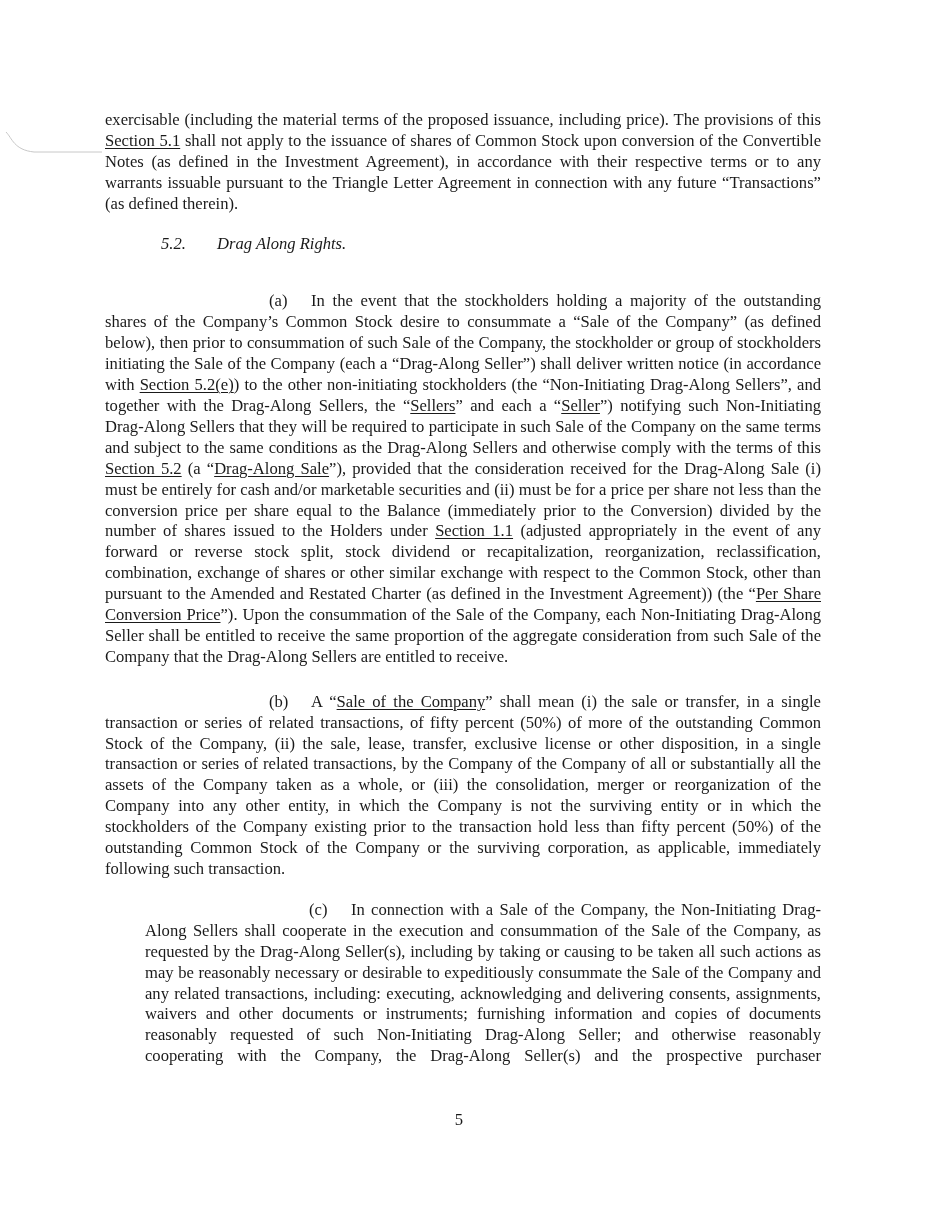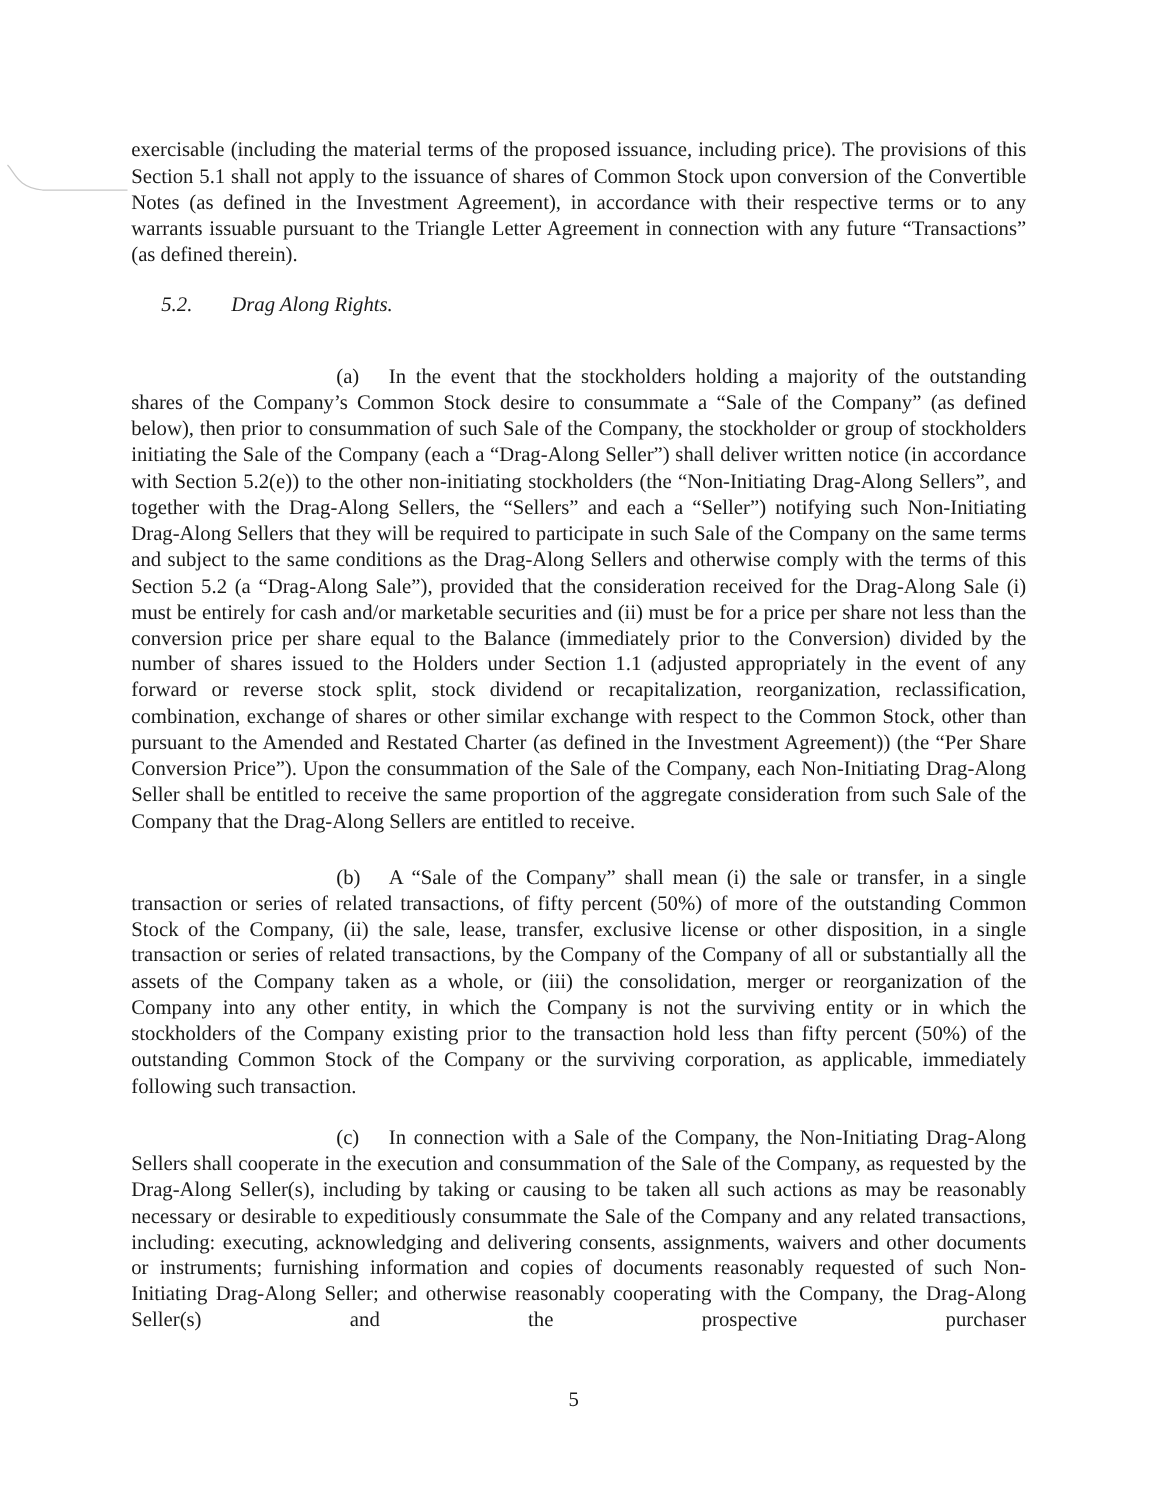--- a/index.html
+++ b/index.html
@@ -11,23 +11,23 @@
   .scan-mark {
     position: absolute; left: 4px; top: 130px; width: 100px; height: 30px;
   }
   .page {
     position: absolute; left: 105px; top: 110px; width: 716px;
   }
   p {
     margin: 0; font-size: 16.6px; line-height: 20.9px; text-align: justify;
     text-align-last: auto;
   }
-  .u { text-underline-offset: 2px; text-decoration-thickness: 1px; }
+  .u { text-decoration: underline; text-underline-offset: 2px; text-decoration-thickness: 1px; }
   .heading {
-    font-style: italic; margin-top: 19px; margin-left: 24px; font-size: 16.6px; line-height: 20.9px;
+    font-style: italic; margin-top: 19px; margin-left: 56px; font-size: 16.6px; line-height: 20.9px;
   }
   .heading .num { display: inline-block; width: 56px; }
   .para-a { margin-top: 19px; }
   .para-b { margin-top: 24px; }
   .para-c { margin-top: 20px; }
   .indent { display: inline-block; width: 164px; }
   .label { display: inline-block; width: 42px; }
   .page-number {
     position: absolute; top: 1110px; left: 0; width: 934px; text-align: center;
     font-size: 16.6px; margin-left: -8px;
@@ -51,18 +51,18 @@
   </div>
 
   <p class="para-a" style="text-align-last:left;margin-top:37px;">
     <span class="indent"></span><span class="label">(a)</span><span>In the event that the stockholders holding a majority of the outstanding shares of the Company’s Common Stock desire to consummate a “Sale of the Company” (as defined below), then prior to consummation of such Sale of the Company, the stockholder or group of stockholders initiating the Sale of the Company (each a “Drag-Along Seller”) shall deliver written notice (in accordance with </span><span class="u">Section 5.2(e)</span><span>) to the other non-initiating stockholders (the “Non-Initiating Drag-Along Sellers”, and together with the Drag-Along Sellers, the “</span><span class="u">Sellers</span><span>” and each a “</span><span class="u">Seller</span><span>”) notifying such Non-Initiating Drag-Along Sellers that they will be required to participate in such Sale of the Company on the same terms and subject to the same conditions as the Drag-Along Sellers and otherwise comply with the terms of this </span><span class="u">Section 5.2</span><span> (a “</span><span class="u">Drag-Along Sale</span><span>”), provided that the consideration received for the Drag-Along Sale (i) must be entirely for cash and/or marketable securities and (ii) must be for a price per share not less than the conversion price per share equal to the Balance (immediately prior to the Conversion) divided by the number of shares issued to the Holders under </span><span class="u">Section 1.1</span><span> (adjusted appropriately in the event of any forward or reverse stock split, stock dividend or recapitalization, reorganization, reclassification, combination, exchange of shares or other similar exchange with respect to the Common Stock, other than pursuant to the Amended and Restated Charter (as defined in the Investment Agreement)) (the “</span><span class="u">Per Share Conversion Price</span><span>”). Upon the consummation of the Sale of the Company, each Non-Initiating Drag-Along Seller shall be entitled to receive the same proportion of the aggregate consideration from such Sale of the Company that the Drag-Along Sellers are entitled to receive.</span>
   </p>
 
   <p class="para-b" style="text-align-last:left;">
     <span class="indent"></span><span class="label">(b)</span><span>A “</span><span class="u">Sale of the Company</span><span>” shall mean (i) the sale or transfer, in a single transaction or series of related transactions, of fifty percent (50%) of more of the outstanding Common Stock of the Company, (ii) the sale, lease, transfer, exclusive license or other disposition, in a single transaction or series of related transactions, by the Company of the Company of all or substantially all the assets of the Company taken as a whole, or (iii) the consolidation, merger or reorganization of the Company into any other entity, in which the Company is not the surviving entity or in which the stockholders of the Company existing prior to the transaction hold less than fifty percent (50%) of the outstanding Common Stock of the Company or the surviving corporation, as applicable, immediately following such transaction.</span>
   </p>
 
-  <p class="para-c" style="text-align-last:justify;">
+  <p class="para-c" style="text-align-last:justify;margin-left:40px;">
     <span class="indent"></span><span class="label">(c)</span><span>In connection with a Sale of the Company, the Non-Initiating Drag-Along Sellers shall cooperate in the execution and consummation of the Sale of the Company, as requested by the Drag-Along Seller(s), including by taking or causing to be taken all such actions as may be reasonably necessary or desirable to expeditiously consummate the Sale of the Company and any related transactions, including: executing, acknowledging and delivering consents, assignments, waivers and other documents or instruments; furnishing information and copies of documents reasonably requested of such Non-Initiating Drag-Along Seller; and otherwise reasonably cooperating with the Company, the Drag-Along Seller(s) and the prospective purchaser</span>
   </p>
 </div>
 
 <div class="page-number">5</div>
 
 </body></html>

